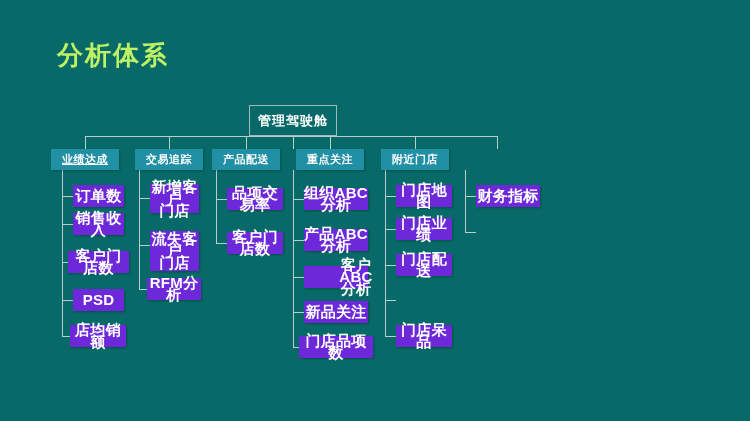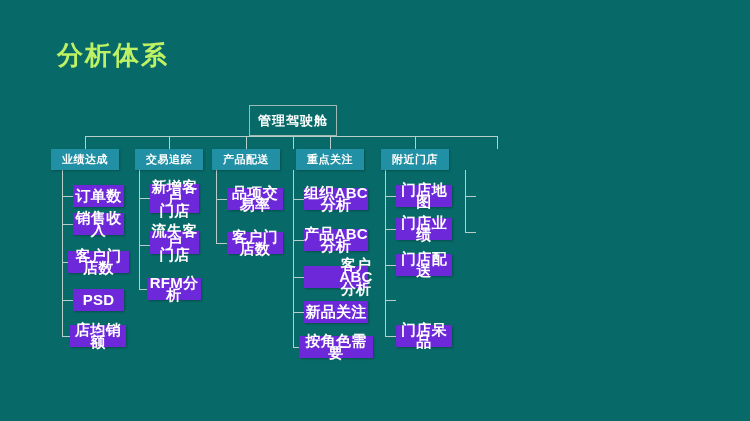--- a/index.html
+++ b/index.html
@@ -119,46 +119,47 @@
   <div class="line line-h" style="left:385px; top:265px; width:11px;"></div>
   <div class="line line-h" style="left:385px; top:300px; width:11px;"></div>
   <div class="line line-h" style="left:385px; top:336px; width:11px;"></div>
 
   <div class="line line-v" style="left:465px; top:170px; height:63px;"></div>
   <div class="line line-h" style="left:465px; top:196px; width:11px;"></div>
   <div class="line line-h" style="left:465px; top:232px; width:11px;"></div>
 
   <div class="node node-root" style="left:249px; top:105px; width:88px; height:31px;">管理驾驶舱</div>
 
-  <div class="node node-l2" style="left:51px; top:149px; width:68px; height:21px;">业绩达成</div>
+  <div class="node node-l2" style="left:51px; top:149px; width:68px; height:21px;text-decoration:underline;">业绩达成</div>
   <div class="node node-l2" style="left:135px; top:149px; width:68px; height:21px;">交易追踪</div>
   <div class="node node-l2" style="left:212px; top:149px; width:68px; height:21px;">产品配送</div>
   <div class="node node-l2" style="left:296px; top:149px; width:68px; height:21px;">重点关注</div>
   <div class="node node-l2" style="left:381px; top:149px; width:68px; height:21px;">附近门店</div>
 
   <div class="node node-leaf" style="left:73px; top:185px; width:51px; height:22px;">订单数</div>
   <div class="node node-leaf" style="left:73px; top:213px; width:51px; height:22px;">销售收入</div>
   <div class="node node-leaf" style="left:68px; top:251px; width:61px; height:22px;text-align:center;">客户门店数</div>
   <div class="node node-leaf" style="left:73px; top:289px; width:51px; height:22px;">PSD</div>
   <div class="node node-leaf" style="left:70px; top:325px; width:56px; height:22px;">店均销额</div>
 
   <div class="node node-leaf" style="left:150px; top:184px; width:49px; height:29px;">新增客户
 门店</div>
-  <div class="node node-leaf" style="left:150px; top:231px; width:49px; height:23px;">流失客户
+  <div class="node node-leaf" style="left:150px; top:231px; width:49px; height:40px;">流失客户
 门店</div>
   <div class="node node-leaf" style="left:147px; top:278px; width:54px; height:22px;">RFM分析</div>
 
   <div class="node node-leaf" style="left:227px; top:188px; width:56px; height:22px;">品项交易率</div>
   <div class="node node-leaf" style="left:227px; top:232px; width:56px; height:22px;">客户门店数</div>
 
   <div class="node node-leaf" style="left:304px; top:188px; width:64px; height:22px;">组织ABC分析</div>
   <div class="node node-leaf" style="left:304px; top:229px; width:64px; height:22px;">产品ABC分析</div>
   <div class="node node-leaf" style="left:304px; top:266px; width:64px; height:22px;padding-left:40px;">客户ABC分析</div>
   <div class="node node-leaf" style="left:304px; top:301px; width:64px; height:22px;">新品关注</div>
-  <div class="node node-leaf" style="left:299px; top:336px; width:74px; height:22px;">按角色需要</div>
+  <div class="node node-leaf" style="left:299px; top:336px; width:74px; height:22px;">门店品项数</div>
 
   <div class="node node-leaf" style="left:396px; top:185px; width:56px; height:22px;">门店地图</div>
   <div class="node node-leaf" style="left:396px; top:218px; width:56px; height:22px;">门店业绩</div>
   <div class="node node-leaf" style="left:396px; top:254px; width:56px; height:22px;">门店配送</div>
   <div class="node node-leaf" style="left:396px; top:325px; width:56px; height:22px;">门店呆品</div>
 
+  <div class="node node-leaf" style="left:476px; top:185px; width:64px; height:22px;">财务指标</div>
 
 </div>
 
 </body></html>

